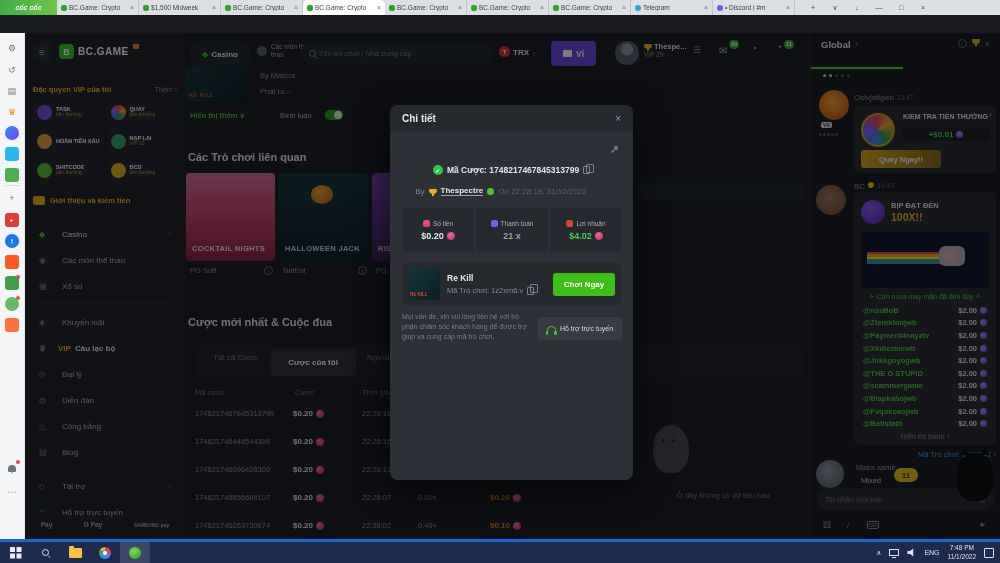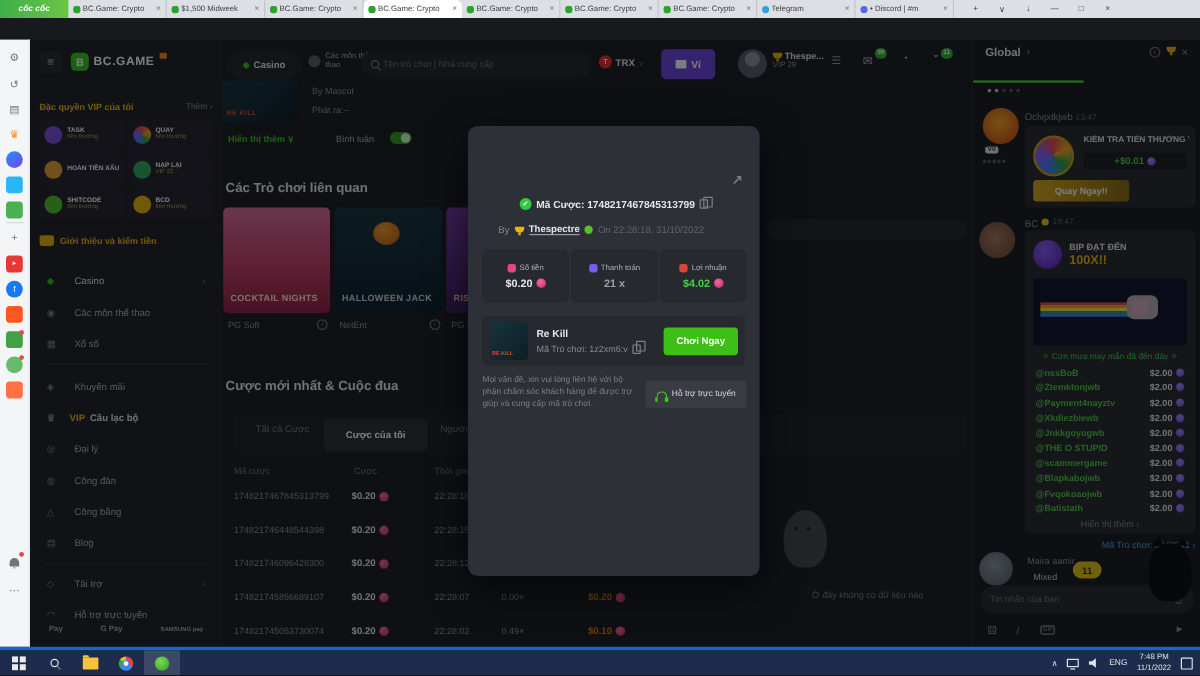--- a/index.html
+++ b/index.html
@@ -364,21 +364,21 @@
           </div>
           <div class="mi">
             <span class="mi-ic g" data-glyph="◎"></span>
             <span class="mi-pre"></span>
             <span>Đại lý</span>
             <span class="chev"></span>
           </div>
           <div class="mi">
             <span class="mi-ic g" data-glyph="◍"></span>
             <span class="mi-pre"></span>
-            <span>Công đàn</span>
+            <span>Diễn đàn</span>
             <span class="chev"></span>
           </div>
           <div class="mi">
             <span class="mi-ic g" data-glyph="△"></span>
             <span class="mi-pre"></span>
             <span>Công bằng</span>
             <span class="chev"></span>
           </div>
           <div class="mi">
             <span class="mi-ic g" data-glyph="▤"></span>
@@ -700,20 +700,24 @@
       </div>
       <span class="ab g gy" style="left:12px;top:487px;font-size:9px" data-glyph="⚄"></span>
       <span class="ab g gy" style="left:36px;top:488px;font-size:8px" data-glyph="/"></span>
       <span class="ab" style="left:56px;top:488px;font-size:5px;color:#8b9097;border:1px solid #8b9097;border-radius:2px;padding:0 1px">GIF</span>
       <span class="ab g gy" style="left:168px;top:487px;font-size:8px" data-glyph="►"></span>
     </div>
 
     <div id="ovl"></div>
 
     <div id="modal">
+      <div id="mhead">
+        <span class="wh bold" style="font-size:10px">Chi tiết</span>
+        <span class="g" style="margin-left:auto;color:#9aa0a8;font-size:10px" data-glyph="×"></span>
+      </div>
       <span class="ab g" style="right:14px;top:38px;color:#787f88;font-size:11px;font-weight:bold" data-glyph="↗"></span>
       <div class="ab" style="left:0;top:60px;width:243px;display:flex;justify-content:center;align-items:center;gap:4px">
         <span class="chk g" data-glyph="✔"></span>
         <span class="wh bold" style="font-size:8.5px">Mã Cược: 1748217467845313799</span>
         <span class="cp"></span>
       </div>
       <div class="ab" style="left:0;top:81px;width:222px;display:flex;justify-content:center;align-items:center;gap:4px;font-size:8px">
         <span style="color:#81878f">By</span>
         <span class="tro"></span>
         <span class="wh bold" style="border-bottom:1px solid #9aa0a8">Thespectre</span>

